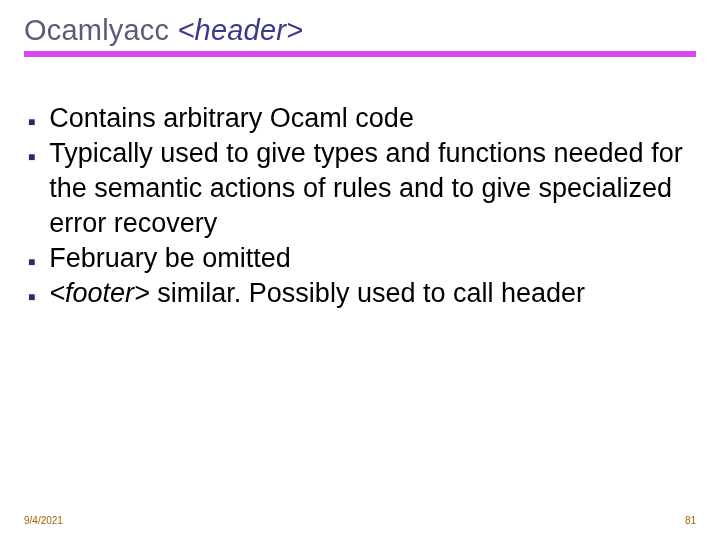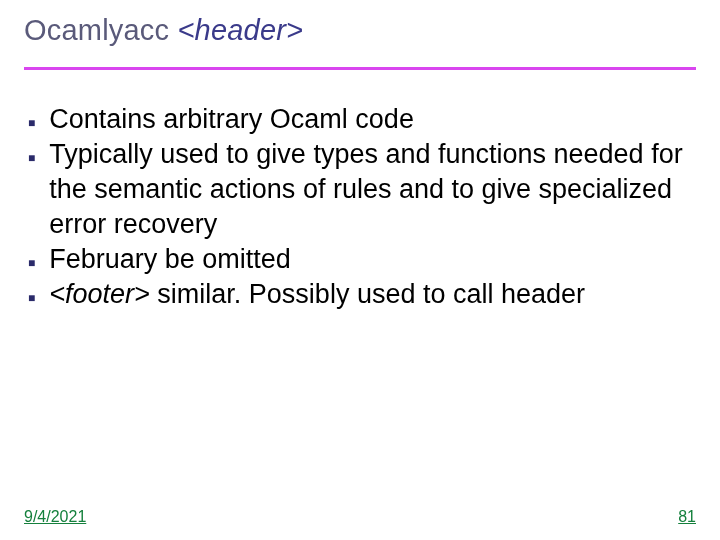--- a/index.html
+++ b/index.html
@@ -7,23 +7,23 @@
   body {
     font-family: Verdana, Geneva, sans-serif;
     background: #fff;
     color: #000;
     position: relative;
     padding: 14px 24px 40px 24px;
   }
   .title {
     font-size: 29px;
     color: #5a5a7a;
-    border-bottom: 3px solid #d946ef;
-    padding-bottom: 20px;
-    margin-bottom: 32px;
+    border-bottom: 6px solid #d946ef;
+    padding-bottom: 4px;
+    margin-bottom: 44px;
     letter-spacing: 0.2px;
   }
   .title .italic {
     font-style: italic;
     color: #3a3a8a;
   }
   .bullets {
     list-style: none;
     padding-left: 4px;
   }
@@ -48,23 +48,22 @@
     font-style: italic;
     text-align: center;
   }
   .footer {
     position: absolute;
     bottom: 14px;
     left: 24px;
     right: 24px;
     display: flex;
     justify-content: space-between;
-    font-size: 16px;
-    color: #15803d;
-    text-decoration: underline;
+    font-size: 10px;
+    color: #a16207;
   }
 </style>
 </head>
 <body>
 
 <div class="title">
   <span>Ocamlyacc </span><span class="italic">&lt;header&gt;</span>
 </div>
 
 <ul class="bullets">

